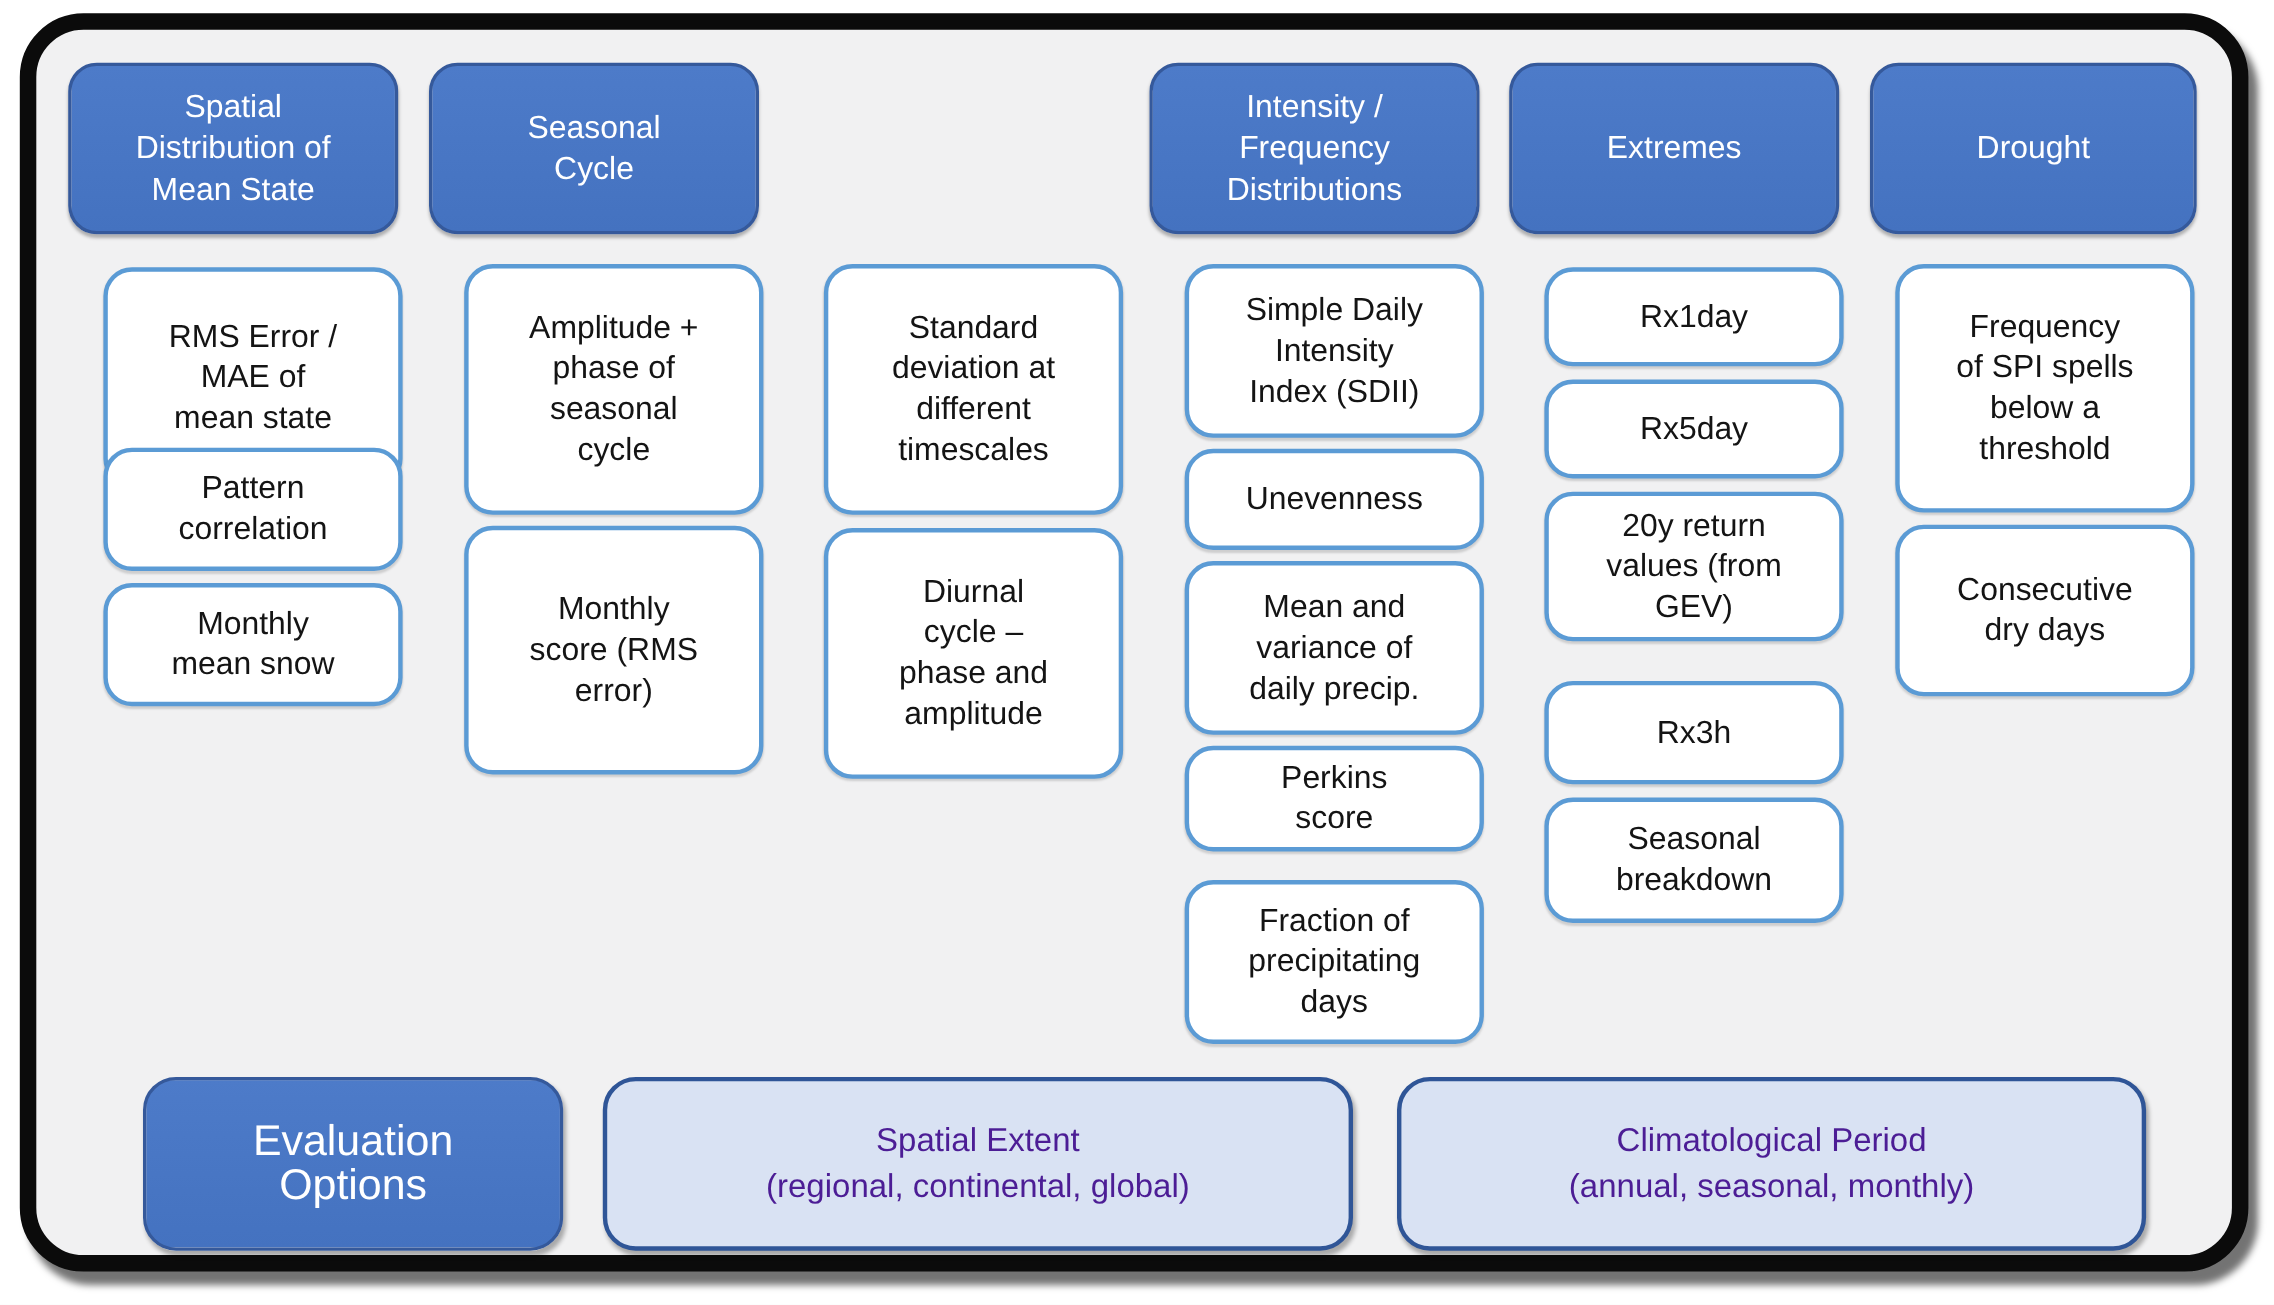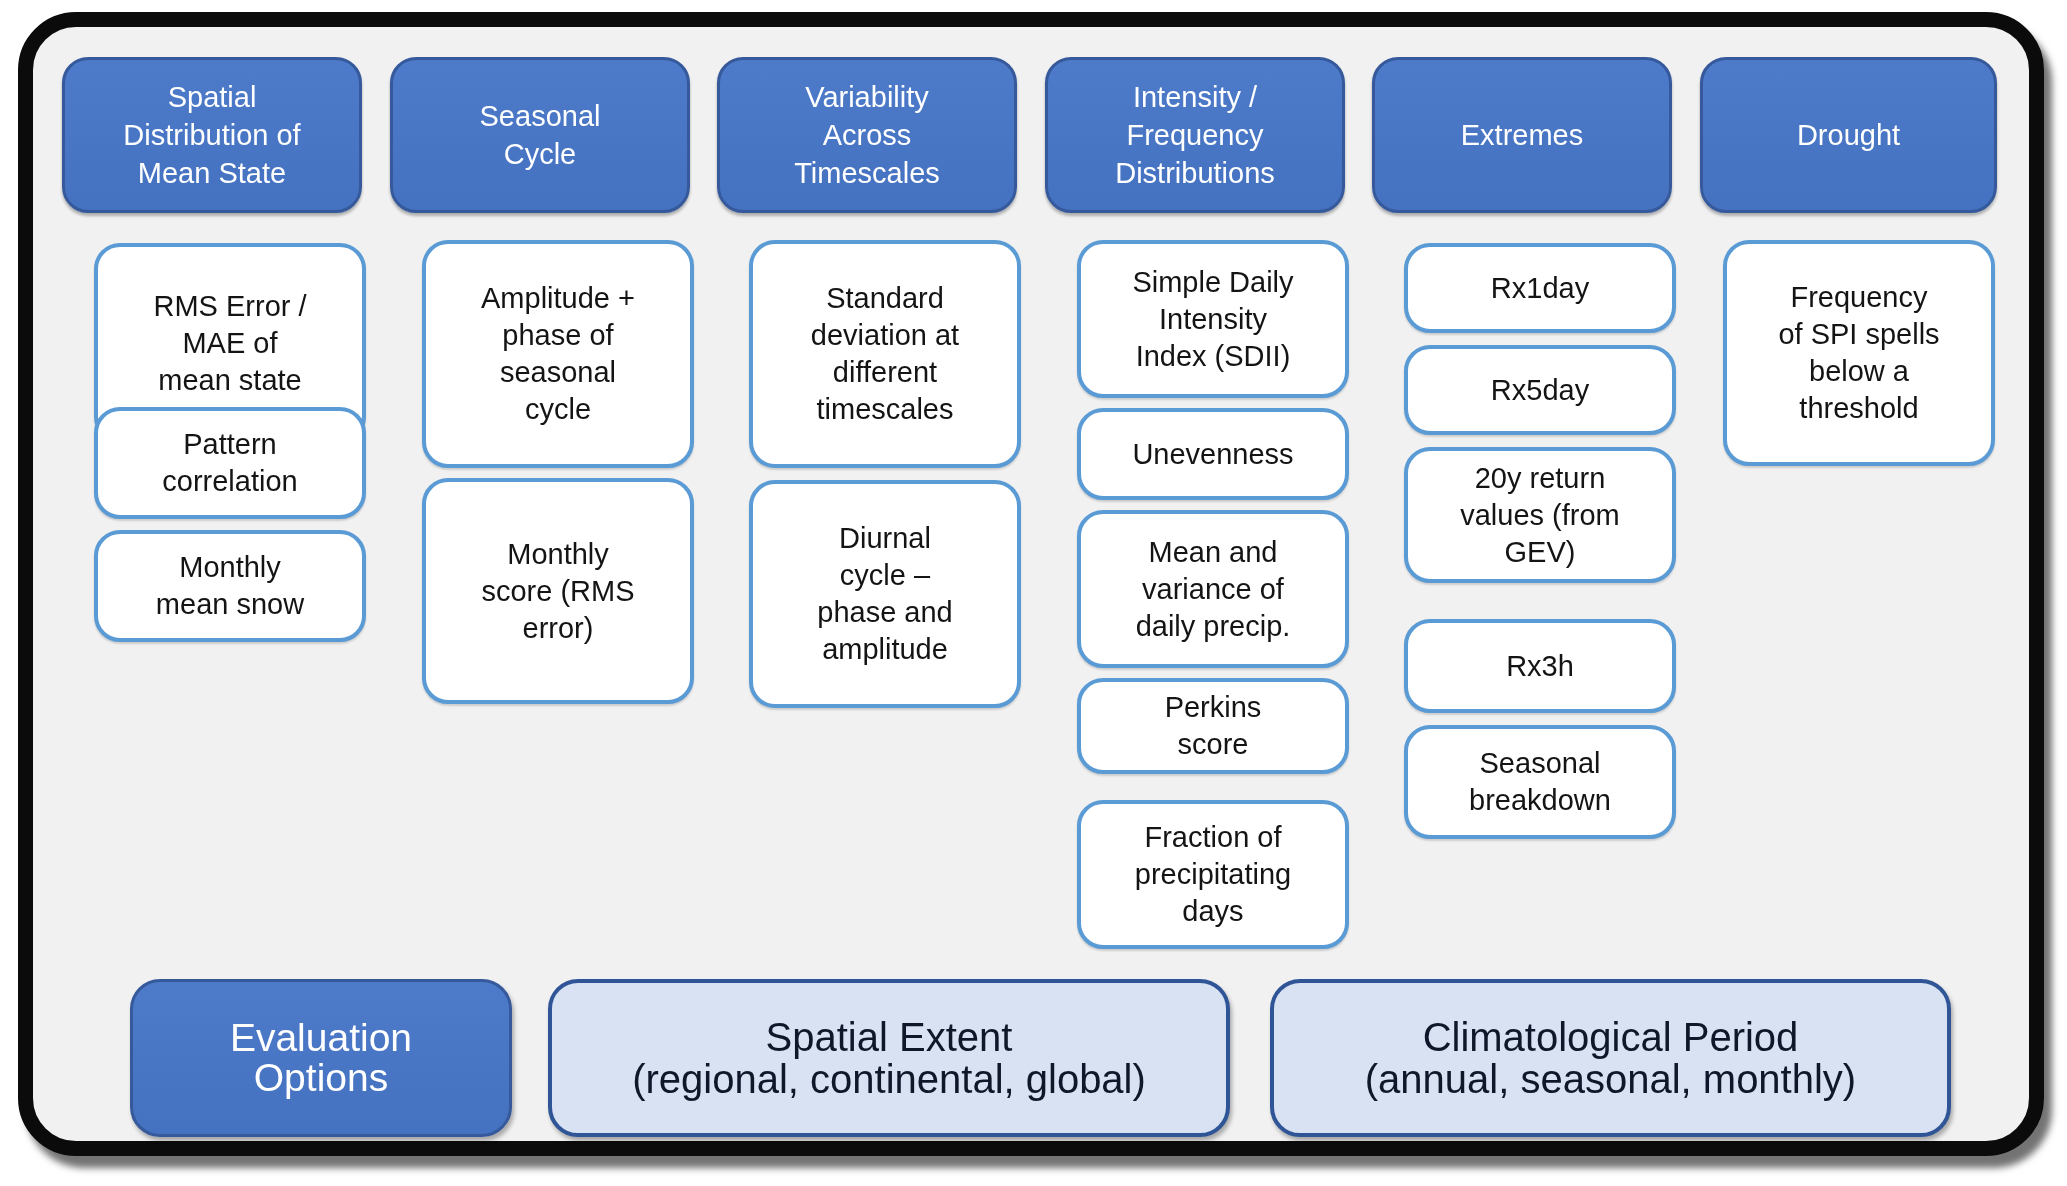--- a/index.html
+++ b/index.html
@@ -38,21 +38,21 @@
     text-align:center;white-space:pre-line;
     box-shadow:2px 4px 4px rgba(0,0,0,0.3);
   }
   .opt-blue{
     border:3px solid #35599b;
     background:linear-gradient(180deg,#4d7bc9 0%,#4472c0 100%);
     color:#ffffff;font-size:39px;line-height:40px;
   }
   .opt-light{
     border:4px solid #2f5597;
-    background:#d9e2f3;color:#0f172a;font-size:40px;line-height:42px;
+    background:#d9e2f3;color:#4c1d95;font-size:30px;line-height:42px;
   }
 </style>
 </head>
 <body>
 
 <div class="stage">
   <div class="frame"></div>
 
   <div class="col" style="left:62px">
     <div class="hdr">Spatial
@@ -73,23 +73,20 @@
     <div class="item" style="top:240px;height:228px">Amplitude +
 phase of
 seasonal
 cycle</div>
     <div class="item" style="top:478px;height:226px">Monthly
 score (RMS
 error)</div>
   </div>
 
   <div class="col" style="left:717px">
-    <div class="hdr">Variability
-Across
-Timescales</div>
     <div class="item" style="top:240px;height:228px">Standard
 deviation at
 different
 timescales</div>
     <div class="item" style="top:480px;height:228px">Diurnal
 cycle –
 phase and
 amplitude</div>
   </div>
 
@@ -122,20 +119,22 @@
     <div class="item" style="top:725px;height:114px">Seasonal
 breakdown</div>
   </div>
 
   <div class="col" style="left:1700px">
     <div class="hdr" style="width:297px">Drought</div>
     <div class="item" style="top:240px;height:226px;left:23px">Frequency
 of SPI spells
 below a
 threshold</div>
+    <div class="item" style="top:477px;height:156px;left:23px">Consecutive
+dry days</div>
   </div>
 
   <div class="opt opt-blue" style="left:130px;width:382px">Evaluation
 Options</div>
   <div class="opt opt-light" style="left:548px;width:682px">Spatial Extent
 (regional, continental, global)</div>
   <div class="opt opt-light" style="left:1270px;width:681px">Climatological Period
 (annual, seasonal, monthly)</div>
 </div>
 

